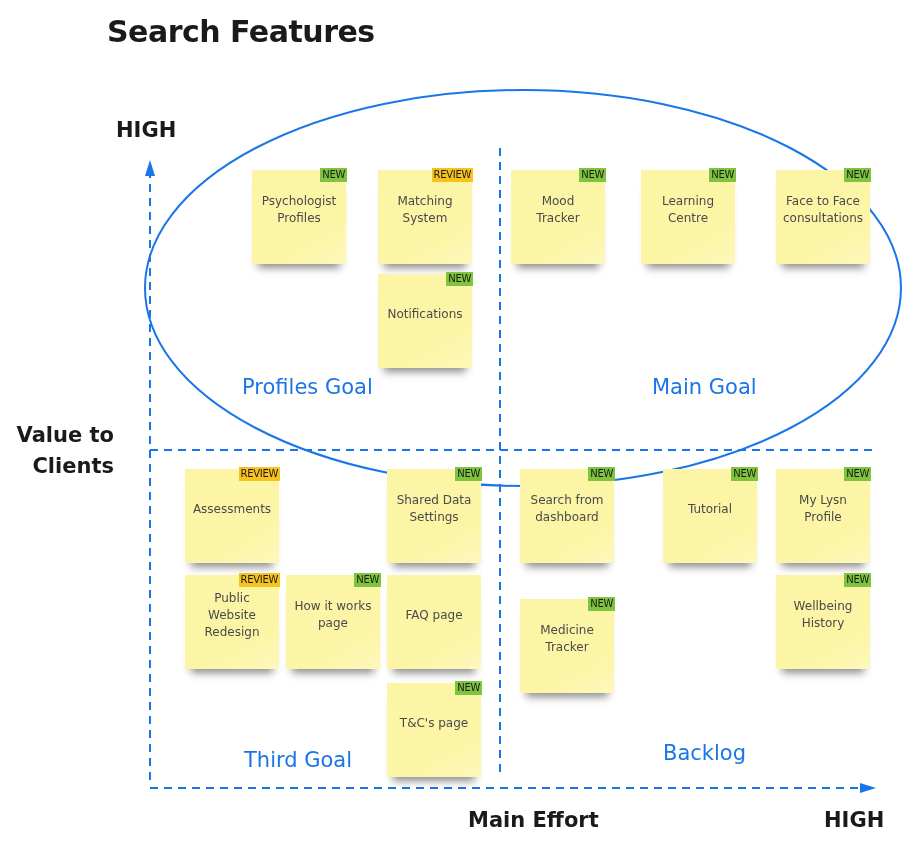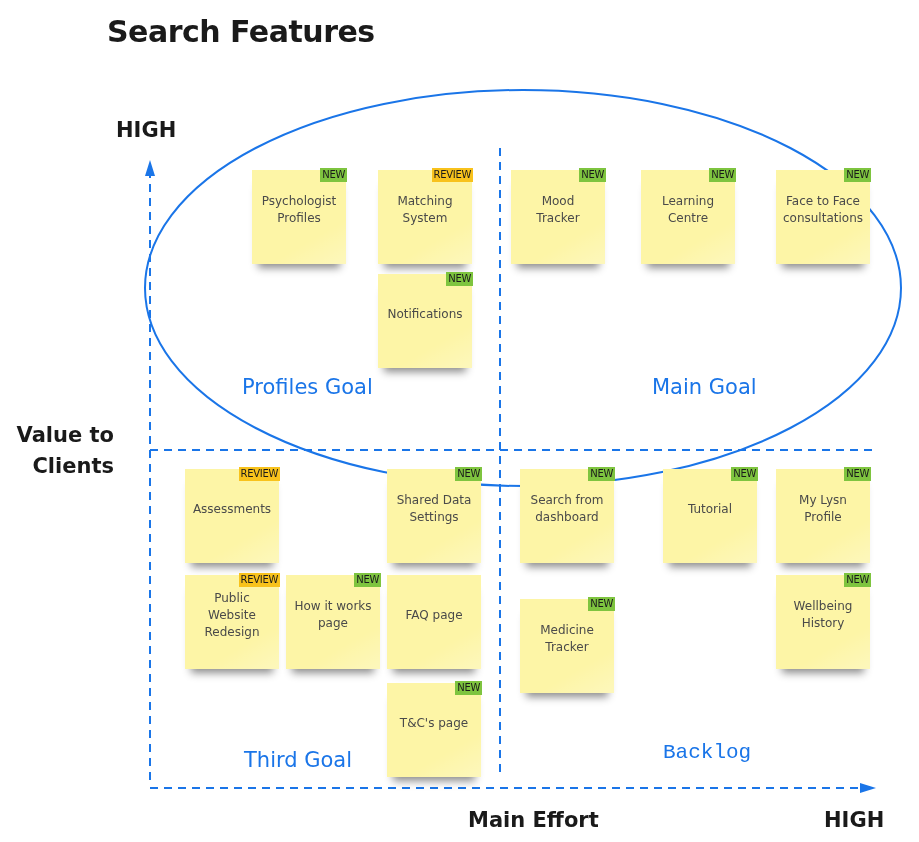--- a/index.html
+++ b/index.html
@@ -14,21 +14,21 @@
     .x-low { left: 129px; top: 849px; }
     .x-title { left: 468px; top: 808px; }
     .x-high { left: 824px; top: 808px; }
 
     svg.guides { position: absolute; left: 0; top: 0; width: 919px; height: 842px; pointer-events: none; }
 
     .quad-label { position: absolute; color: #1a75e8; font-size: 21px; font-family: "DejaVu Sans", sans-serif; }
     .q-secondary { left: 242px; top: 375px; }
     .q-main { left: 652px; top: 375px; }
     .q-third { left: 244px; top: 748px; }
-    .q-backlog { left: 663px; top: 741px; font-family: Liberation Mono, monospace; }
+    .q-backlog { left: 663px; top: 741px; }
 
     .sticky { position: absolute; width: 94px; height: 94px; background: #fdf5a6;
               box-shadow: 0 10px 8px -6px rgba(0,0,0,0.45);
               display: flex; align-items: center; justify-content: center; text-align: center; }
     .sticky::after { content: ""; position: absolute; left: 0; top: 0; right: 0; bottom: 0;
                      background: linear-gradient(150deg, rgba(255,255,255,0) 70%, rgba(255,255,255,0.25) 100%); pointer-events: none; }
     .sticky-text { font-size: 12px; color: #4a4a4a; line-height: 17px; padding: 0 6px; margin-top: -14px;
                    font-family: "DejaVu Sans", sans-serif; white-space: pre-line; }
     .tag { position: absolute; top: -2px; right: -1px; font-size: 10px; line-height: 14px; padding: 0 2px;
            color: #1a1a1a; font-family: "DejaVu Sans", sans-serif; letter-spacing: -0.3px; }

